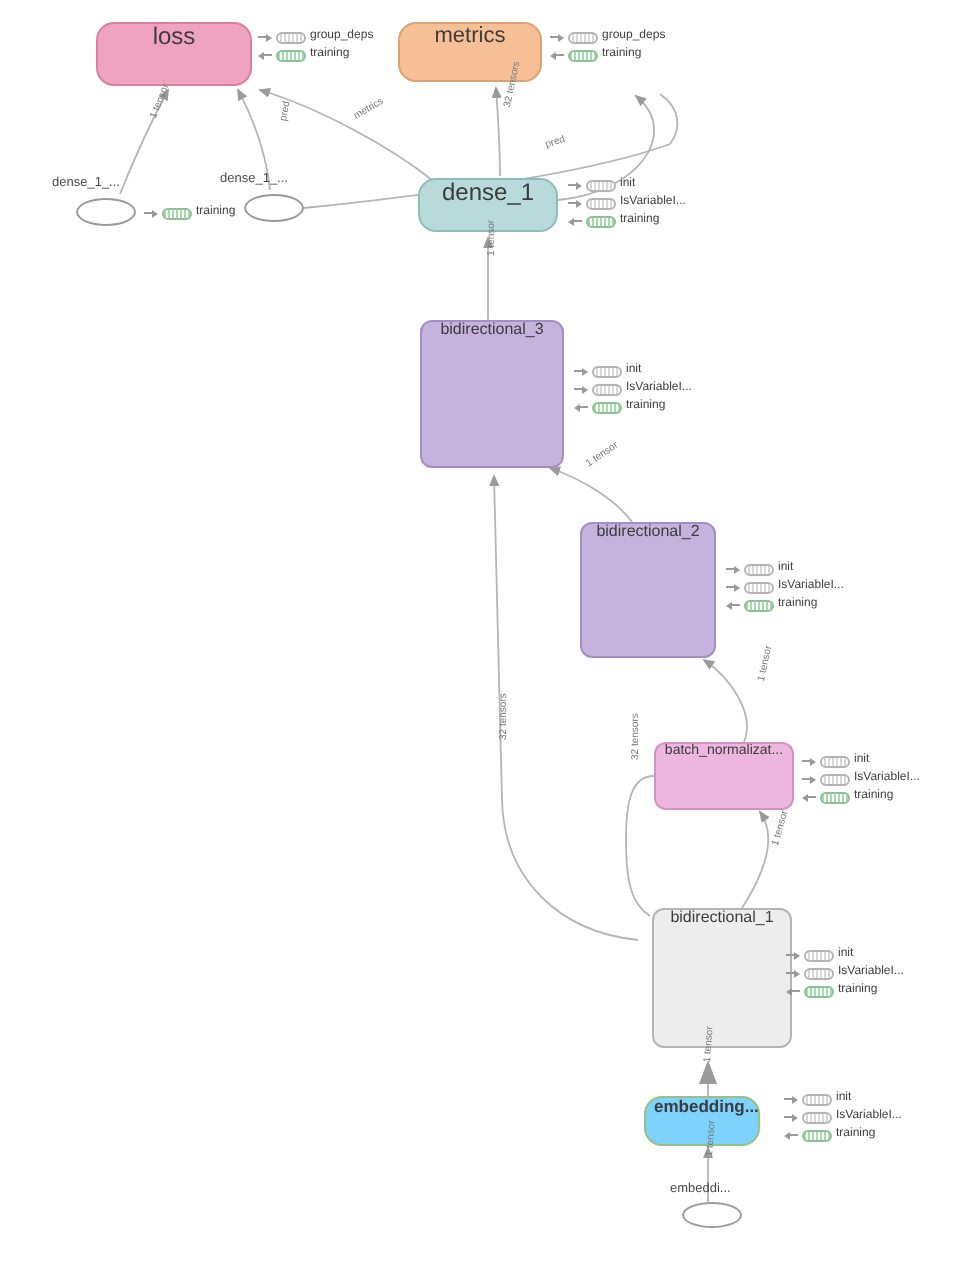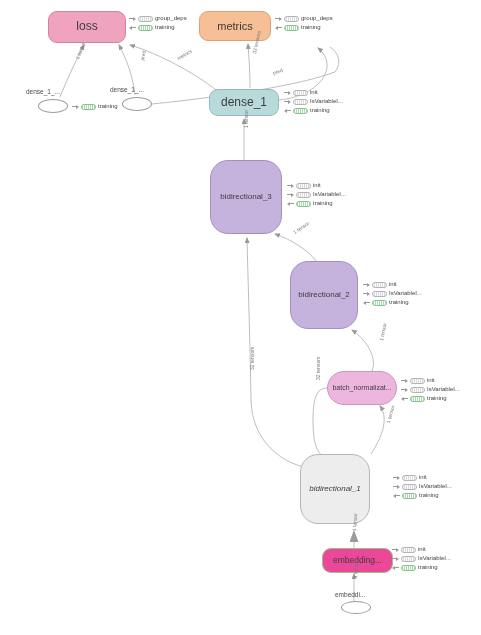--- a/index.html
+++ b/index.html
@@ -18,32 +18,32 @@
     position: absolute;
     left: 0;
     top: 0;
     width: 481px;
     height: 635px;
   }
   .node {
     position: absolute;
     box-sizing: border-box;
     display: flex;
-    align-items: center;
+    align-items: flex-start;
     justify-content: center;
     text-align: center;
     color: #3c3c3c;
     border: 1px solid #a8a8a8;
     line-height: 1.1;
   }
   .node.rounded-pill {
     border-radius: 9px;
   }
   .node.rounded-box {
-    border-radius: 18px;
+    border-radius: 6px;
   }
   .node-label {
     padding: 0 4px;
     white-space: nowrap;
     overflow: hidden;
   }
   .ellipse-node {
     position: absolute;
     box-sizing: border-box;
     border: 1px solid #9b9b9b;
@@ -194,24 +194,24 @@
     </div>
     <div class="node rounded-box" style="left: 210px; top: 160px; width: 72px; height: 74px; background: rgb(197, 179, 221); border-color: rgb(164, 143, 196);">
       <span class="node-label" style="font-size: 8px;">bidirectional_3</span>
     </div>
     <div class="node rounded-box" style="left: 290px; top: 261px; width: 68px; height: 68px; background: rgb(197, 179, 221); border-color: rgb(164, 143, 196);">
       <span class="node-label" style="font-size: 8px;">bidirectional_2</span>
     </div>
     <div class="node rounded-box" style="left: 327px; top: 371px; width: 70px; height: 34px; background: rgb(237, 182, 223); border-color: rgb(208, 147, 195);">
       <span class="node-label" style="font-size: 7px;">batch_normalizat...</span>
     </div>
-    <div class="node rounded-box" style="left: 300px; top: 454px; width: 70px; height: 70px; background: rgb(237, 237, 237); border-color: rgb(181, 181, 181); font-style: italic;">
+    <div class="node rounded-box" style="left: 326px; top: 454px; width: 70px; height: 70px; background: rgb(237, 237, 237); border-color: rgb(181, 181, 181);">
       <span class="node-label" style="font-size: 8px;">bidirectional_1</span>
     </div>
-    <div class="node rounded-pill" style="left: 322px; top: 548px; width: 71px; height: 25px; background: #ec4899; border-color: rgb(151, 194, 131);">
+    <div class="node rounded-pill" style="left: 322px; top: 548px; width: 58px; height: 25px; background: #7dd3fc; border-color: rgb(151, 194, 131); font-weight: bold;">
       <span class="node-label" style="font-size: 8.5px;">embedding...</span>
     </div>
   </div>
 <div id="ellipses-layer">
     <div class="ellipse-node" style="left: 38px; top: 99px; width: 30px; height: 14px;"></div>
     <div class="ellipse-label" style="left: 26px; top: 88px;">dense_1_...</div>
     <div class="ellipse-node" style="left: 122px; top: 97px; width: 30px; height: 14px;"></div>
     <div class="ellipse-label" style="left: 110px; top: 86px;">dense_1_...</div>
     <div class="ellipse-node" style="left: 341px; top: 601px; width: 30px; height: 13px;"></div>
     <div class="ellipse-label" style="left: 335px; top: 591px;">embeddi...</div>

